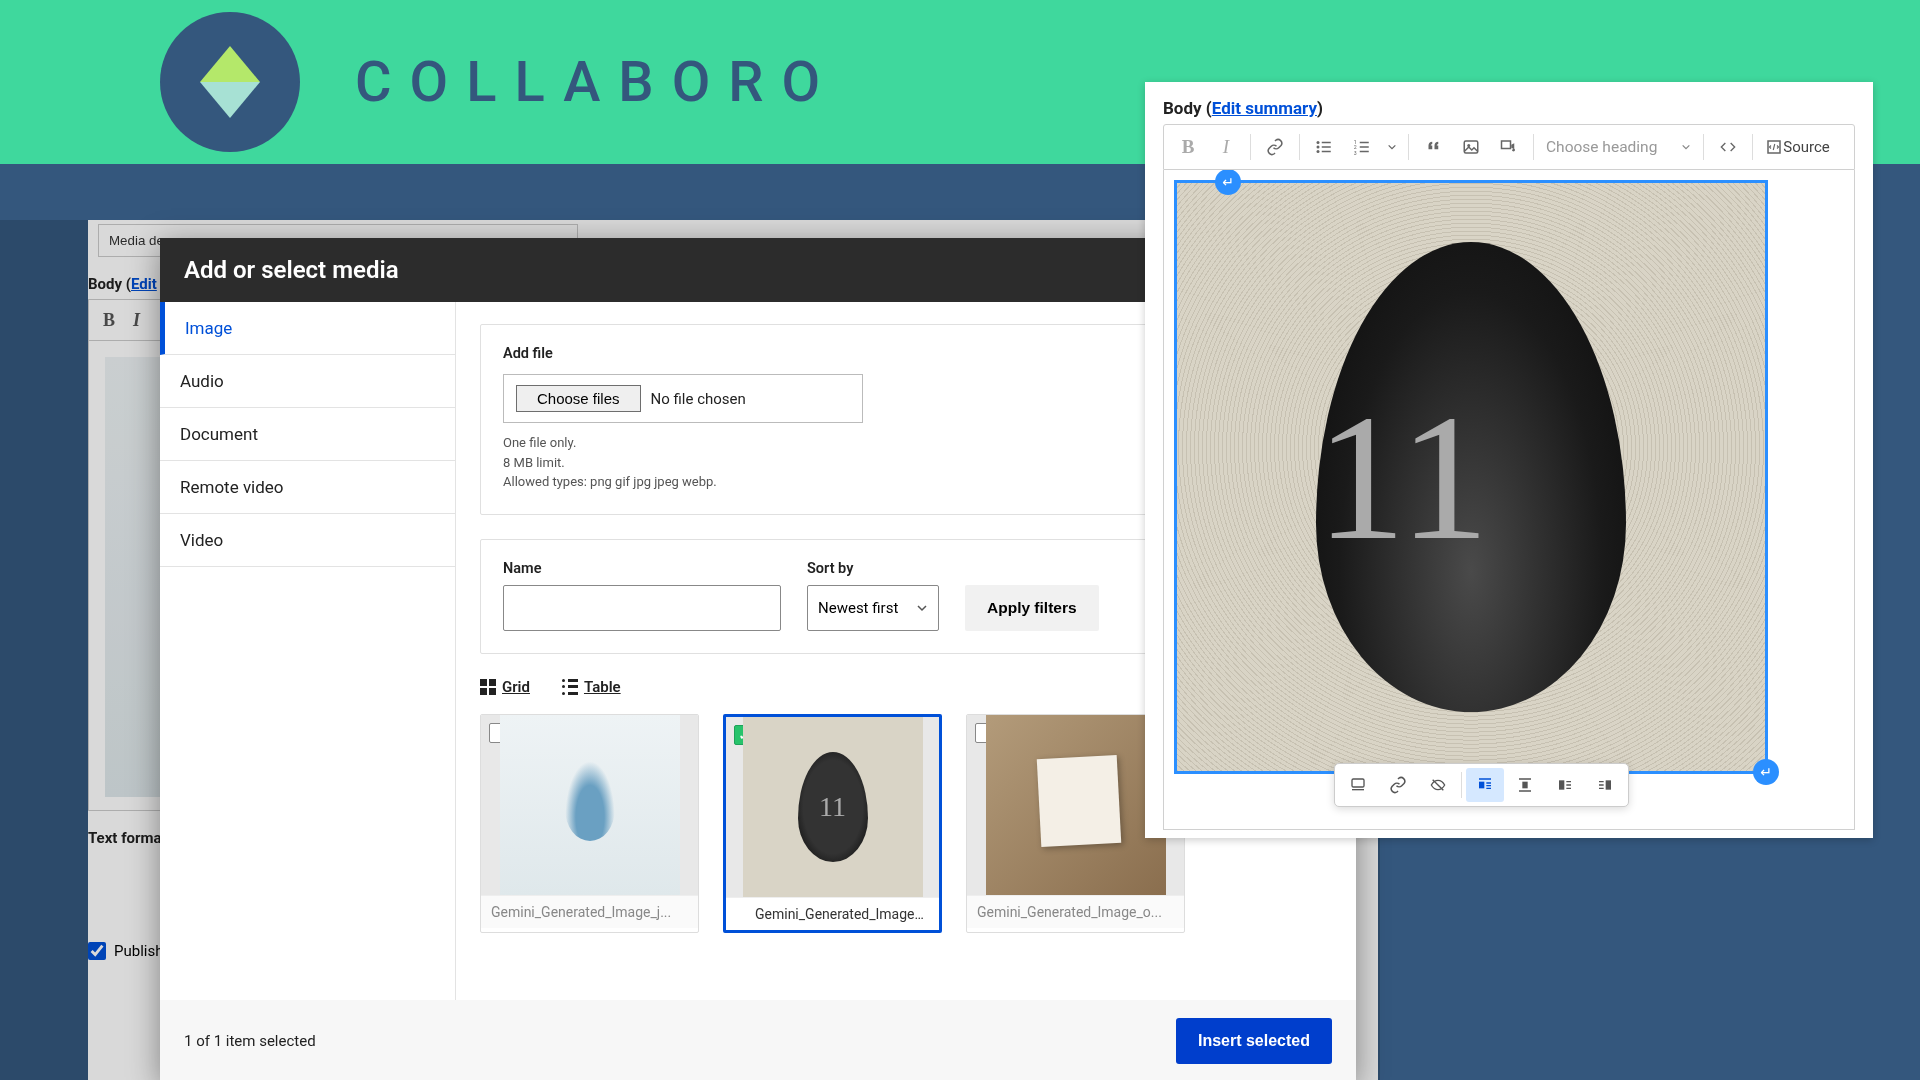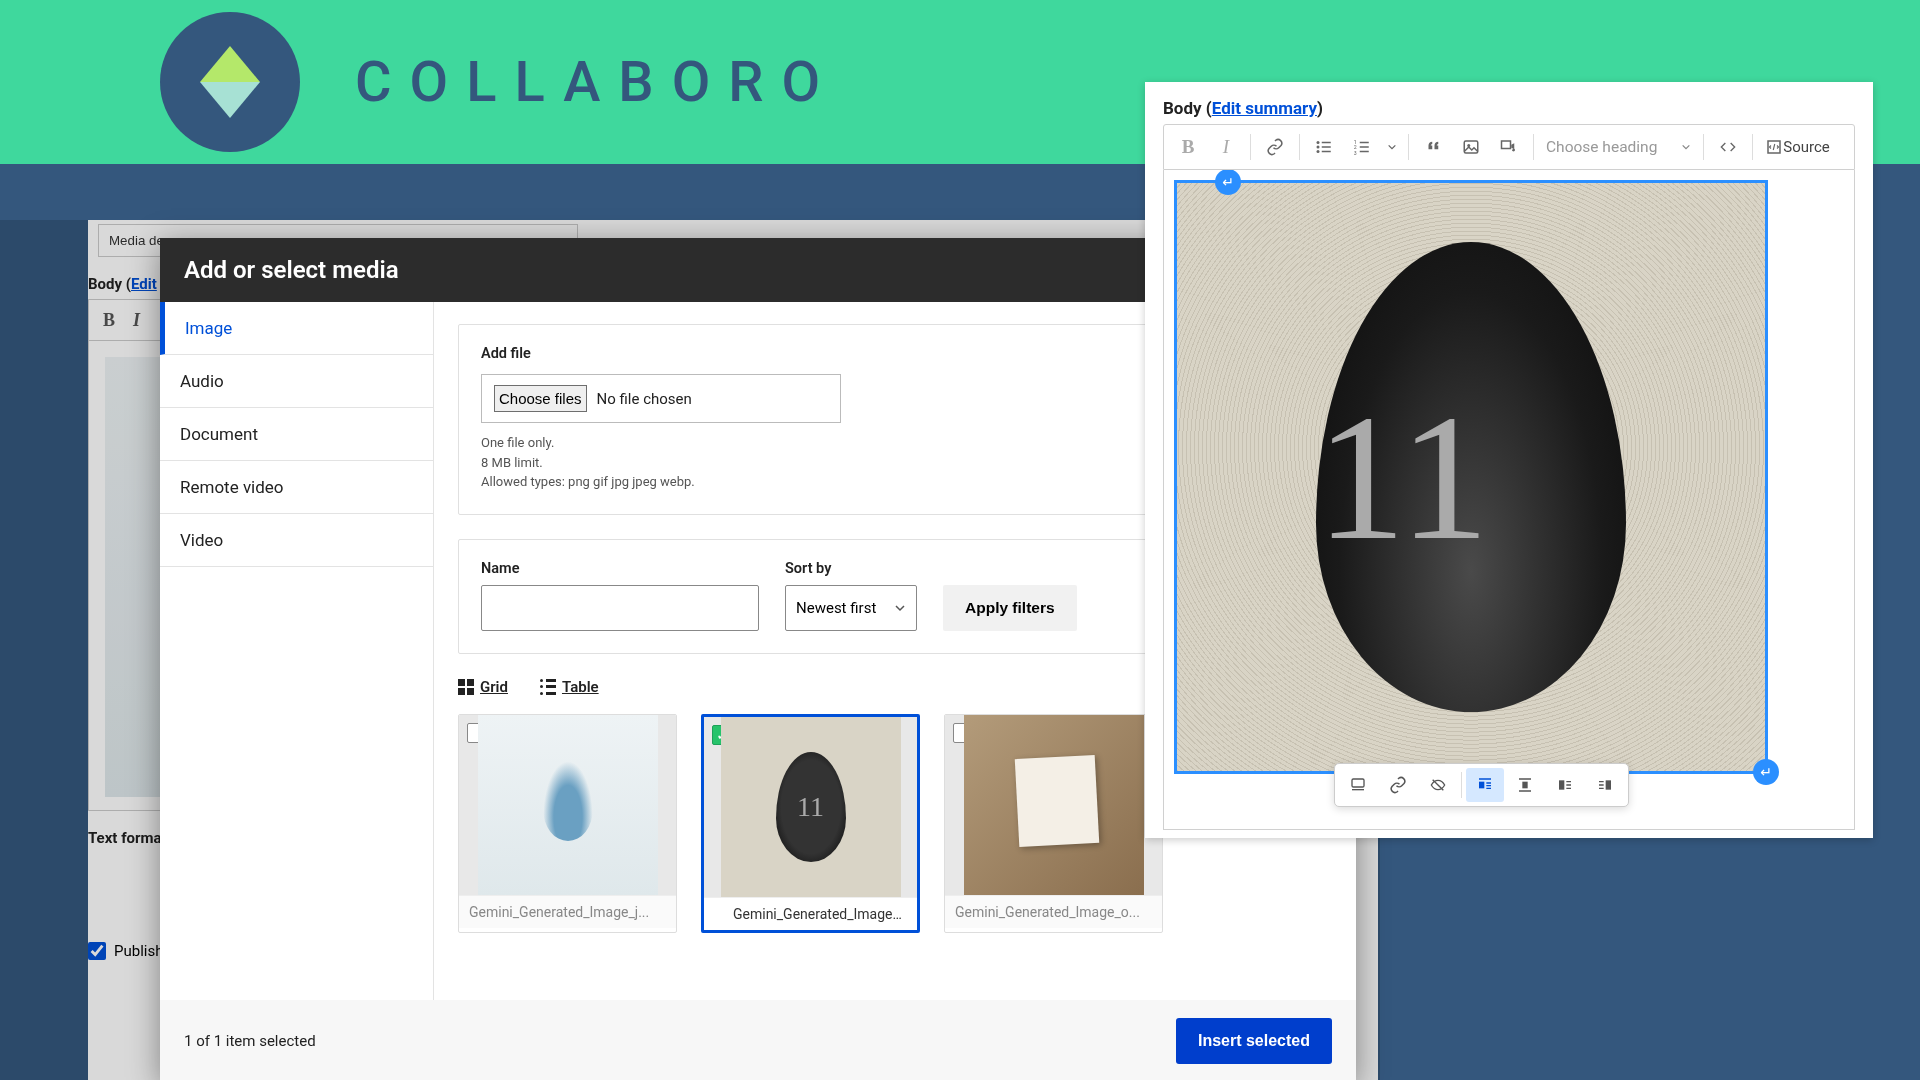--- a/index.html
+++ b/index.html
@@ -28,30 +28,30 @@
 .bg-publish input { width: 18px; height: 18px; accent-color: #0050d8; }
 
 
 .dim { position: absolute; top: 220px; left: 0; width: 1380px; height: 860px; background: rgba(0,0,0,0.15); }
 
 
 .modal { position: absolute; top: 238px; left: 160px; width: 1196px; height: 844px; background: #fff; box-shadow: 0 6px 30px rgba(0,0,0,0.4); display: flex; flex-direction: column; }
 .modal-header { background: #2c2c2c; color: #fff; padding: 18px 24px; font-size: 24px; font-weight: 600; }
 .modal-body { flex: 1; display: flex; overflow: hidden; }
 
-.tabs { width: 274px; border-right: 1px solid #e3e3e3; padding-top: 0; }
+.tabs { width: 296px; border-right: 1px solid #e3e3e3; padding-top: 0; }
 .tab { padding: 16px 20px; font-size: 17px; color: #222; border-bottom: 1px solid #e3e3e3; cursor: pointer; }
 .tab.active { color: #0050d8; border-left: 5px solid #0050d8; background: #fff; }
 
 .main-area { flex: 1; padding: 22px 24px 0 24px; overflow-y: auto; }
 
 .panel { border: 1px solid #e0e0e0; padding: 20px 22px 22px 22px; margin-bottom: 24px; border-radius: 2px; }
 .panel-label { font-size: 14.5px; font-weight: 600; margin-bottom: 12px; color: #222; }
 .file-row { border: 1px solid #bbb; padding: 10px 12px; width: 360px; display:flex; align-items:center; gap:10px; }
-.choose-btn { border: 1px solid #6e6e6e; background: #efefef; padding: 4px 4px; font-size: 15px; cursor: pointer; }
+.choose-btn { border: 1px solid #6e6e6e; background: #efefef; padding: 4px 20px; font-size: 15px; cursor: pointer; }
 .no-file { font-size: 15px; color: #222; }
 .hint { font-size: 13px; color: #555; margin-top: 10px; line-height: 1.5; }
 
 .filters-row { display: flex; gap: 26px; align-items: flex-end; }
 .field { display:flex; flex-direction:column; gap:8px; }
 .field-label { font-size: 14.5px; font-weight:600; color:#222; }
 .text-input { border: 1px solid #888; height: 46px; width: 278px; padding: 0 10px; border-radius: 2px; }
 .select { border: 1px solid #888; height: 46px; width: 132px; padding: 0 10px; border-radius: 2px; background:#fff; display:flex; align-items:center; justify-content:space-between; cursor:pointer; font-size: 15px;}
 .apply-btn { height: 46px; background: #f1f1f1; border: none; padding: 0 22px; font-size: 15.5px; font-weight: 600; cursor:pointer; border-radius: 2px; }
 

